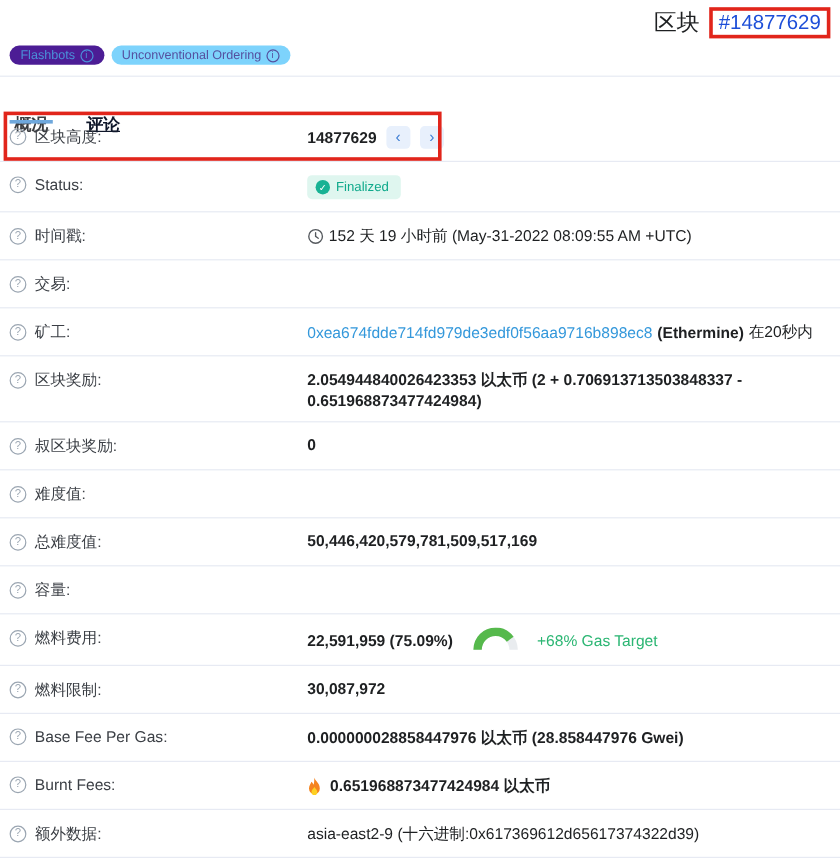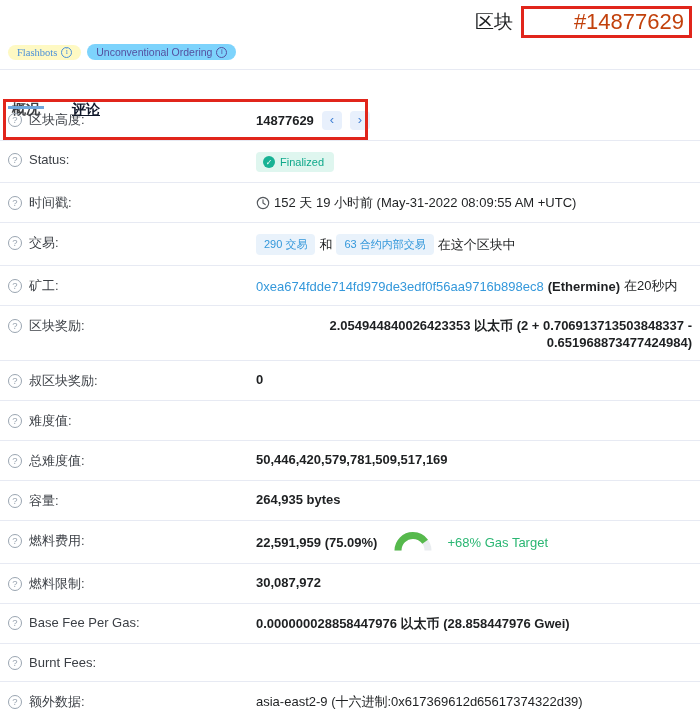--- a/index.html
+++ b/index.html
@@ -11,27 +11,27 @@
   }
   .page { padding:0; }
 
   
   .header { padding:6px 8px 0 8px; }
   .title-line { display:flex; align-items:center; gap:8px;justify-content:flex-end; }
   .page-title { font-size:19px; font-weight:400; color:#1e2022; }
   .block-number-box {
     border:3px solid #e1251b; padding:0 5px; display:inline-block;
   }
-  .block-number { font-size:22px; color:#c2410c;margin-left:45px; }
+  .block-number { font-size:17px; color:#1d4ed8; }
   .badge-line { margin-top:6px; display:flex; gap:6px; align-items:center; }
   .pill {
     display:inline-flex; align-items:center; gap:4px;
     font-size:10.5px; padding:2px 9px; border-radius:10px;
   }
-  .pill-flashbots { background:#fef9c3; color:#4a90d9;font-family:Liberation Serif, serif; }
+  .pill-flashbots { background:#4c1d95; color:#4a90d9; }
   .pill-ordering  { background:#7dd3fc; color:#55509f; }
   .info-circ {
     display:inline-flex; align-items:center; justify-content:center;
     width:11px; height:11px; border:1px solid currentColor; border-radius:50%;
     font-size:8px; line-height:1;
   }
 
   
   .tabbar {
     margin-top:9px; border-top:1px solid #e7eaf3;
@@ -54,21 +54,21 @@
     border-bottom:1px solid #e7eaf3; position:relative; min-height:38px;
   }
   .row-label { flex:0 0 248px; display:flex; align-items:center; gap:7px; color:#3b3f45; }
   .row-value { flex:1; display:flex; align-items:center; flex-wrap:wrap; gap:4px; color:#1e2022; }
   .qicon {
     display:inline-flex; align-items:center; justify-content:center;
     width:14px; height:14px; border:1px solid #9aa5b1; border-radius:50%;
     color:#9aa5b1; font-size:9.5px; line-height:1; flex:0 0 14px; cursor:pointer;
   }
   .strong { font-weight:700;text-align:center; }
-  .semibold { font-weight:700;text-align:right; }
+  .semibold { font-weight:700; }
   a.link { color:#3498db; text-decoration:none; cursor:pointer; }
 
   
   .nav-btn {
     display:inline-flex; align-items:center; justify-content:center;
     width:20px; height:19px; background:#e8f0fc; color:#3f7fd4;
     border:none; border-radius:4px; font-size:13px; margin-left:4px; cursor:pointer;
     line-height:1; padding-bottom:2px;
   }
   .hl-box {
@@ -169,26 +169,20 @@
         </svg>
         <span>152 天 19 小时前 (May-31-2022 08:09:55 AM +UTC)</span>
       </div>
     </div>
 
     <div class="row">
       <div class="row-label">
         <span class="qicon">?</span>
         <span>交易:</span>
       </div>
-      <div class="row-value">
-        <span class="tx-badge">290 交易</span>
-        <span>和</span>
-        <span class="tx-badge">63 合约内部交易</span>
-        <span>在这个区块中</span>
-      </div>
     </div>
 
     <div class="row">
       <div class="row-label">
         <span class="qicon">?</span>
         <span>矿工:</span>
       </div>
       <div class="row-value">
         <a class="link mono">0xea674fdde714fd979de3edf0f56aa9716b898ec8</a>
         <span class="strong">(Ethermine)</span>
@@ -230,23 +224,20 @@
       </div>
       <div class="row-value">
         <span class="semibold">50,446,420,579,781,509,517,169</span>
       </div>
     </div>
 
     <div class="row">
       <div class="row-label">
         <span class="qicon">?</span>
         <span>容量:</span>
-      </div>
-      <div class="row-value">
-        <span class="semibold">264,935 bytes</span>
       </div>
     </div>
 
     <div class="row">
       <div class="row-label">
         <span class="qicon">?</span>
         <span>燃料费用:</span>
       </div>
       <div class="row-value">
         <span class="semibold">22,591,959 (75.09%)</span>
@@ -276,20 +267,27 @@
       <div class="row-value">
         <span class="semibold">0.000000028858447976 以太币 (28.858447976 Gwei)</span>
       </div>
     </div>
 
     <div class="row">
       <div class="row-label">
         <span class="qicon">?</span>
         <span>Burnt Fees:</span>
       </div>
+      <div class="row-value">
+        <svg class="flame-ico" width="12" height="15" viewBox="0 0 12 15">
+          <path d="M6 0 C6.5 3 10.5 4.5 10.5 9 A4.5 4.8 0 0 1 1.5 9 C1.5 6.5 3 5.5 3.5 3.5 C4.5 4.5 5 5 5.2 6 C6 4.5 5.8 2 6 0 Z" fill="#f5841f"></path>
+          <path d="M6 14.6 A2.4 2.6 0 0 1 3.6 11.8 C3.6 10 5.2 9.3 6 7.8 C6.8 9.3 8.4 10 8.4 11.8 A2.4 2.6 0 0 1 6 14.6 Z" fill="#fdd023"></path>
+        </svg>
+        <span class="semibold">0.651968873477424984 以太币</span>
+      </div>
     </div>
 
     <div class="row">
       <div class="row-label">
         <span class="qicon">?</span>
         <span>额外数据:</span>
       </div>
       <div class="row-value">
         <span>asia-east2-9 (十六进制:0x617369612d65617374322d39)</span>
       </div>

